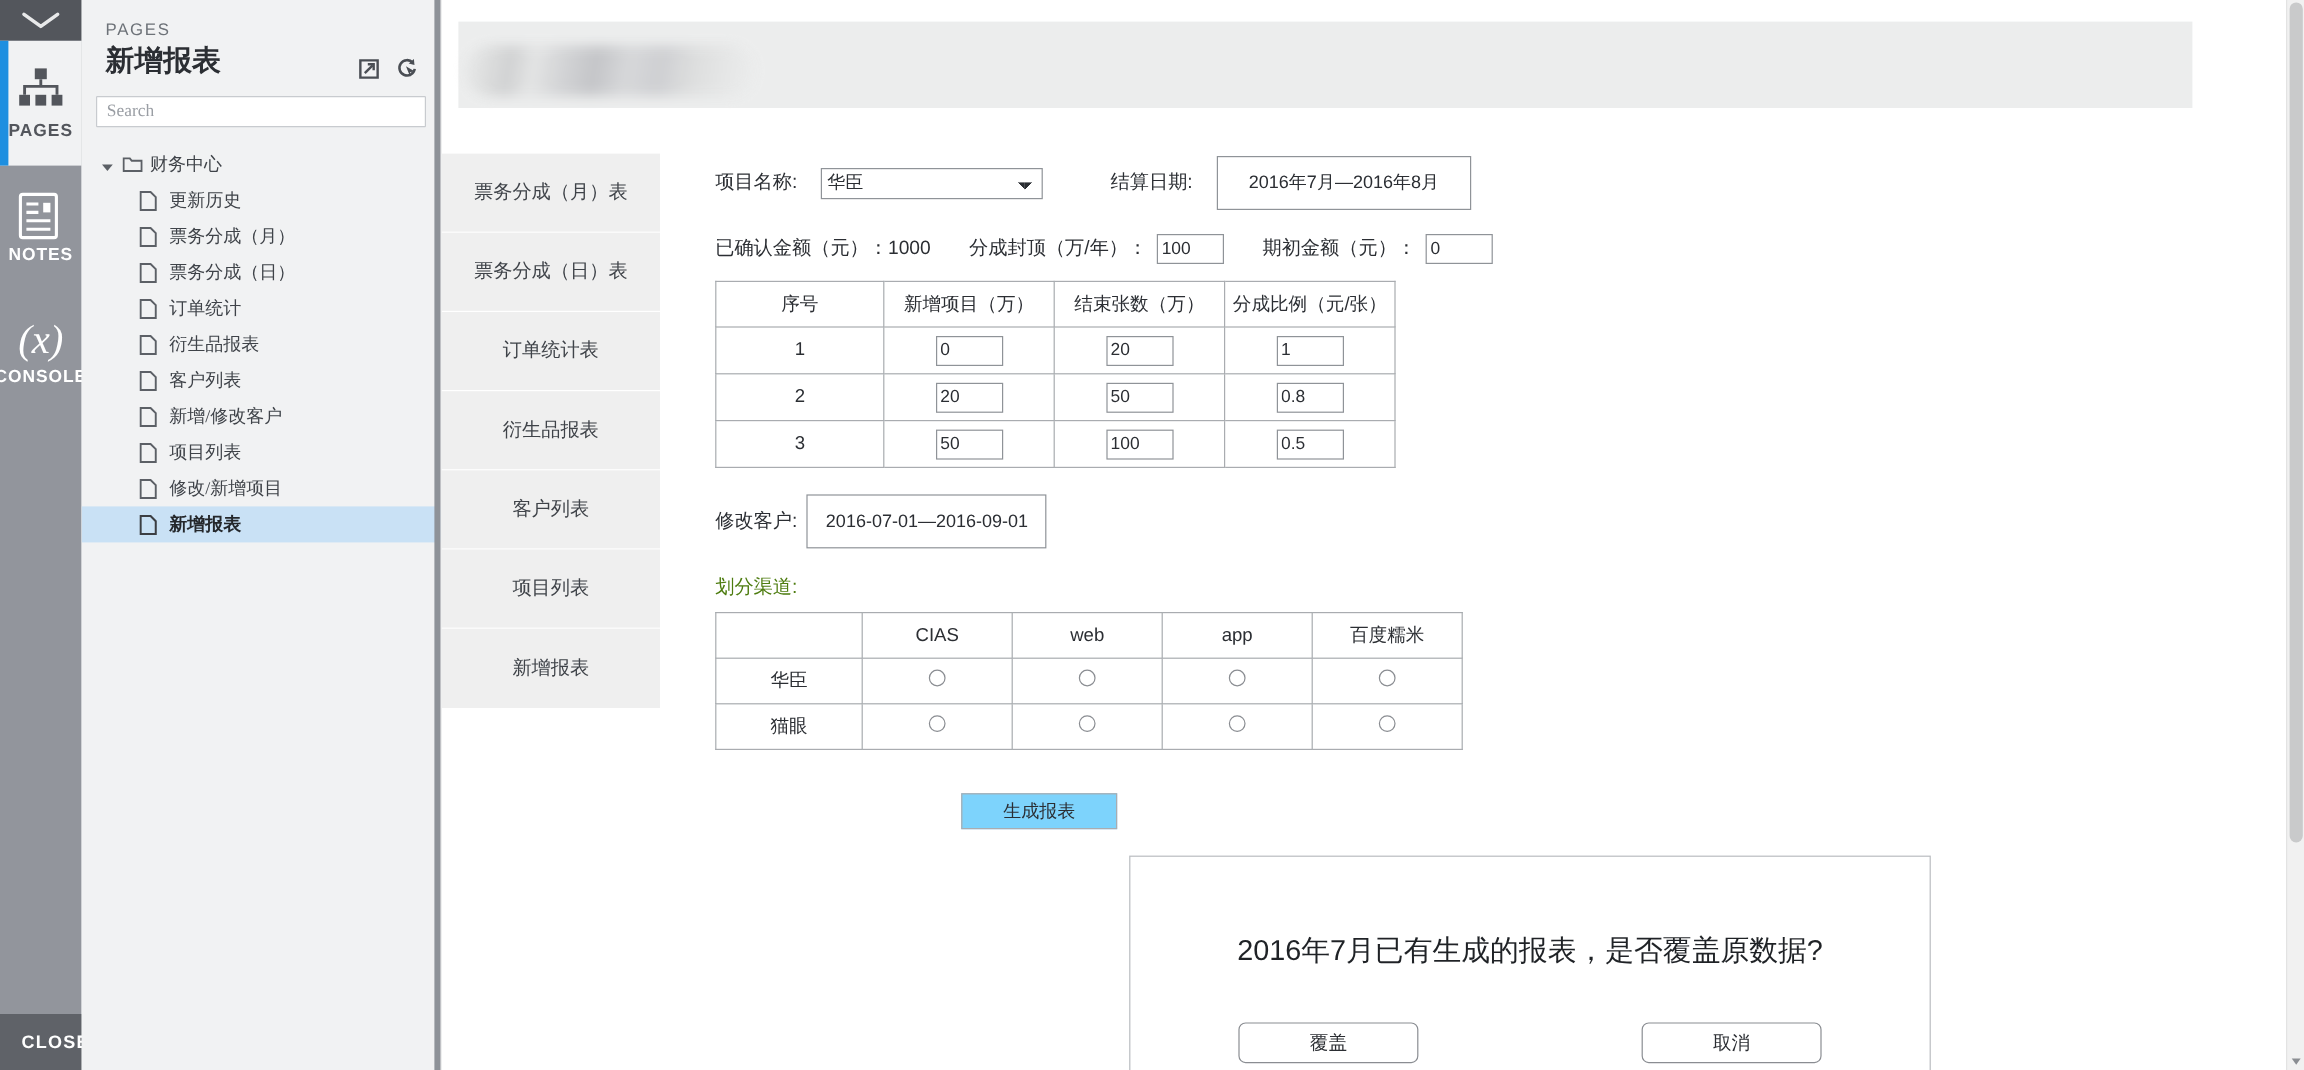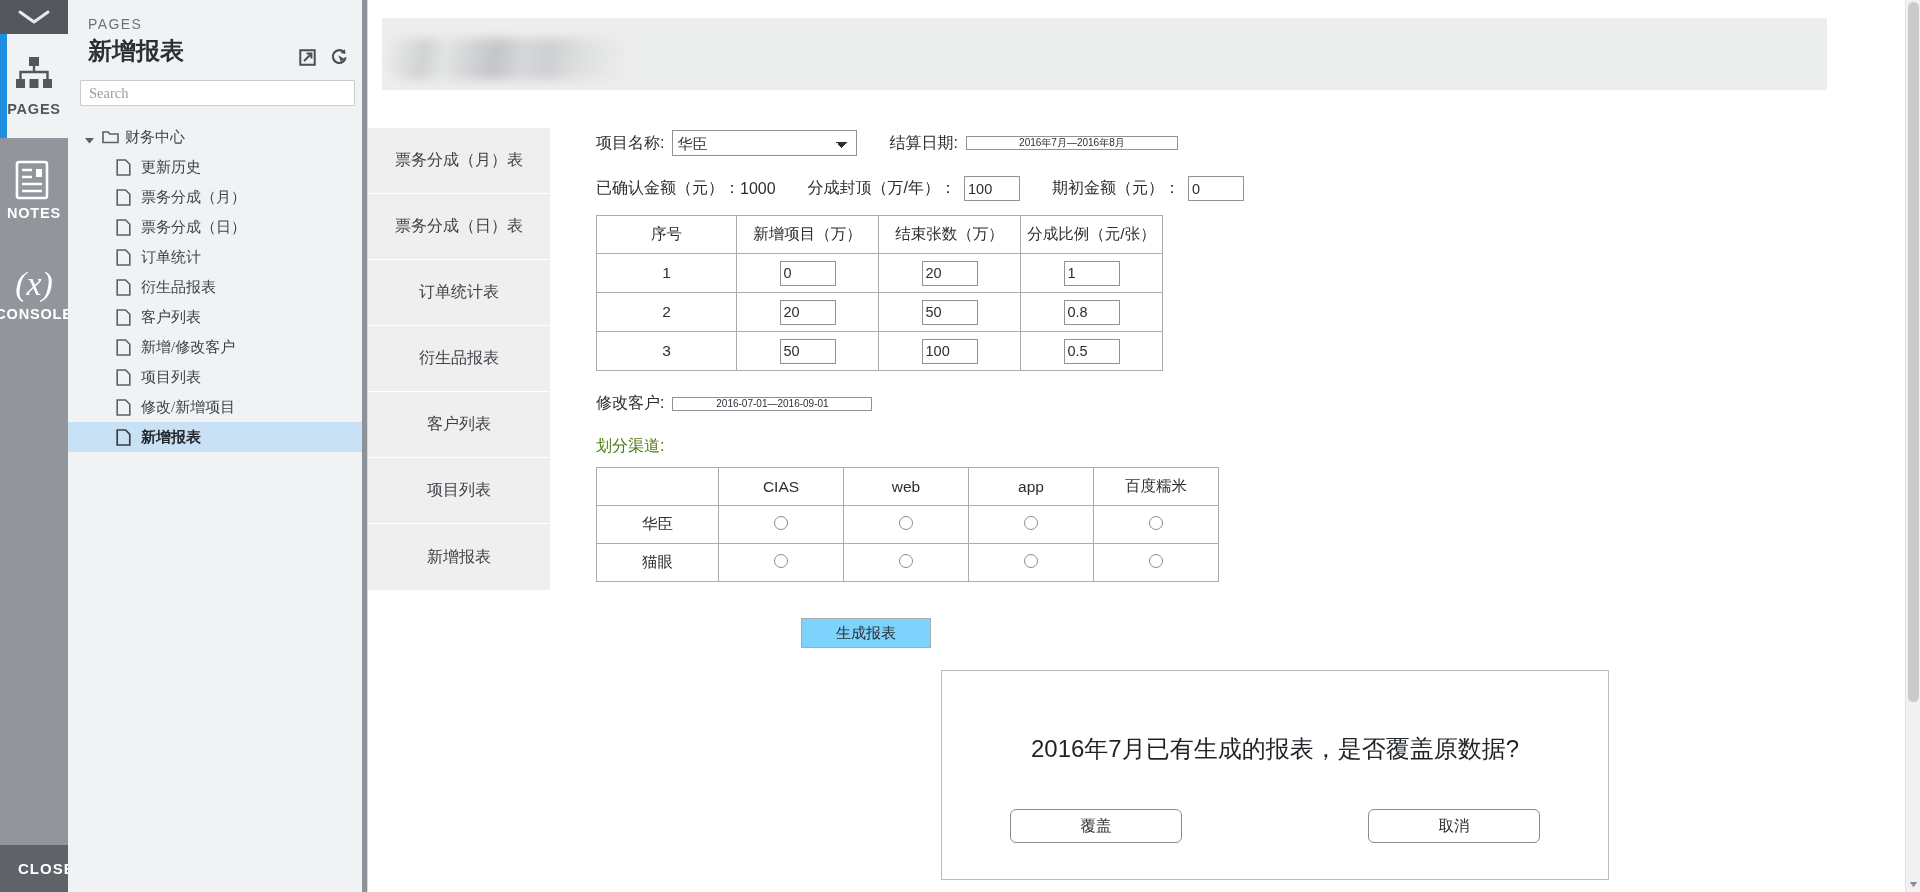--- a/index.html
+++ b/index.html
@@ -148,21 +148,21 @@
     cursor: pointer; user-select: none;
   }
   .tab:last-child { border-bottom: none; }
 
   
   .form {
     position: absolute; left: 228px; top: 130px;
     width: 1000px;
     font-size: 16px; color: #2b2e33;
   }
-  .row1 { display: flex; align-items: center; gap: 0; }
+  .row1 { display: flex; align-items: center; gap: 12px; }
   .lbl { font-size: 16px; color: #2b2e33; white-space: nowrap; }
   .sel {
     width: 185px; height: 26px;
     margin-left: 8px;
     border: 1px solid #8f9398; background: #ffffff;
     font-size: 15px; color: #2b2e33;
     font-family: "Liberation Sans", sans-serif;
     padding: 0 4px;
     border-radius: 0;
     -webkit-appearance: none; appearance: none;
@@ -173,22 +173,22 @@
     background-position:
       calc(100% - 14px) 11px,
       calc(100% - 8px) 11px;
     background-size: 6px 6px, 6px 6px;
     background-repeat: no-repeat;
     cursor: pointer;
   }
   .spacer-md { width: 32px; }
   .boxed {
     border: 1px solid #8f9398; background: #ffffff;
-    height: 14px; display: flex; align-items: center; justify-content: center;
-    font-size: 10px; color: #2b2e33;
+    height: 45px; display: flex; align-items: center; justify-content: center;
+    font-size: 15px; color: #2b2e33;
     padding: 0 10px;
     margin-left: 8px;
     cursor: text;
   }
   .dt-box { width: 212px; }
 
   .row2 { display: flex; align-items: center; margin-top: 20px; }
   .inp {
     border: 1px solid #8f9398; background: #ffffff;
     height: 25px; font-size: 14.5px; color: #2b2e33;
@@ -260,21 +260,21 @@
   .dialog-msg {
     margin-top: 62px;
     font-size: 24px; color: #1f2226;
     text-align: right;
   }
   .dialog-btns {
     margin-top: 44px;
     display: flex; gap: 186px;
   }
   .dlg-btn {
-    width: 172px; height: 34px;
+    width: 150px; height: 34px;
     border: 1px solid #8a8d92; background: #ffffff;
     border-radius: 6px;
     font-size: 15.5px; color: #2b2e33;
     font-family: "Liberation Sans", sans-serif;
     cursor: pointer;
   }
 
   
   .page-scroll {
     position: absolute; right: 0; top: 0; width: 15px; height: 892px;

